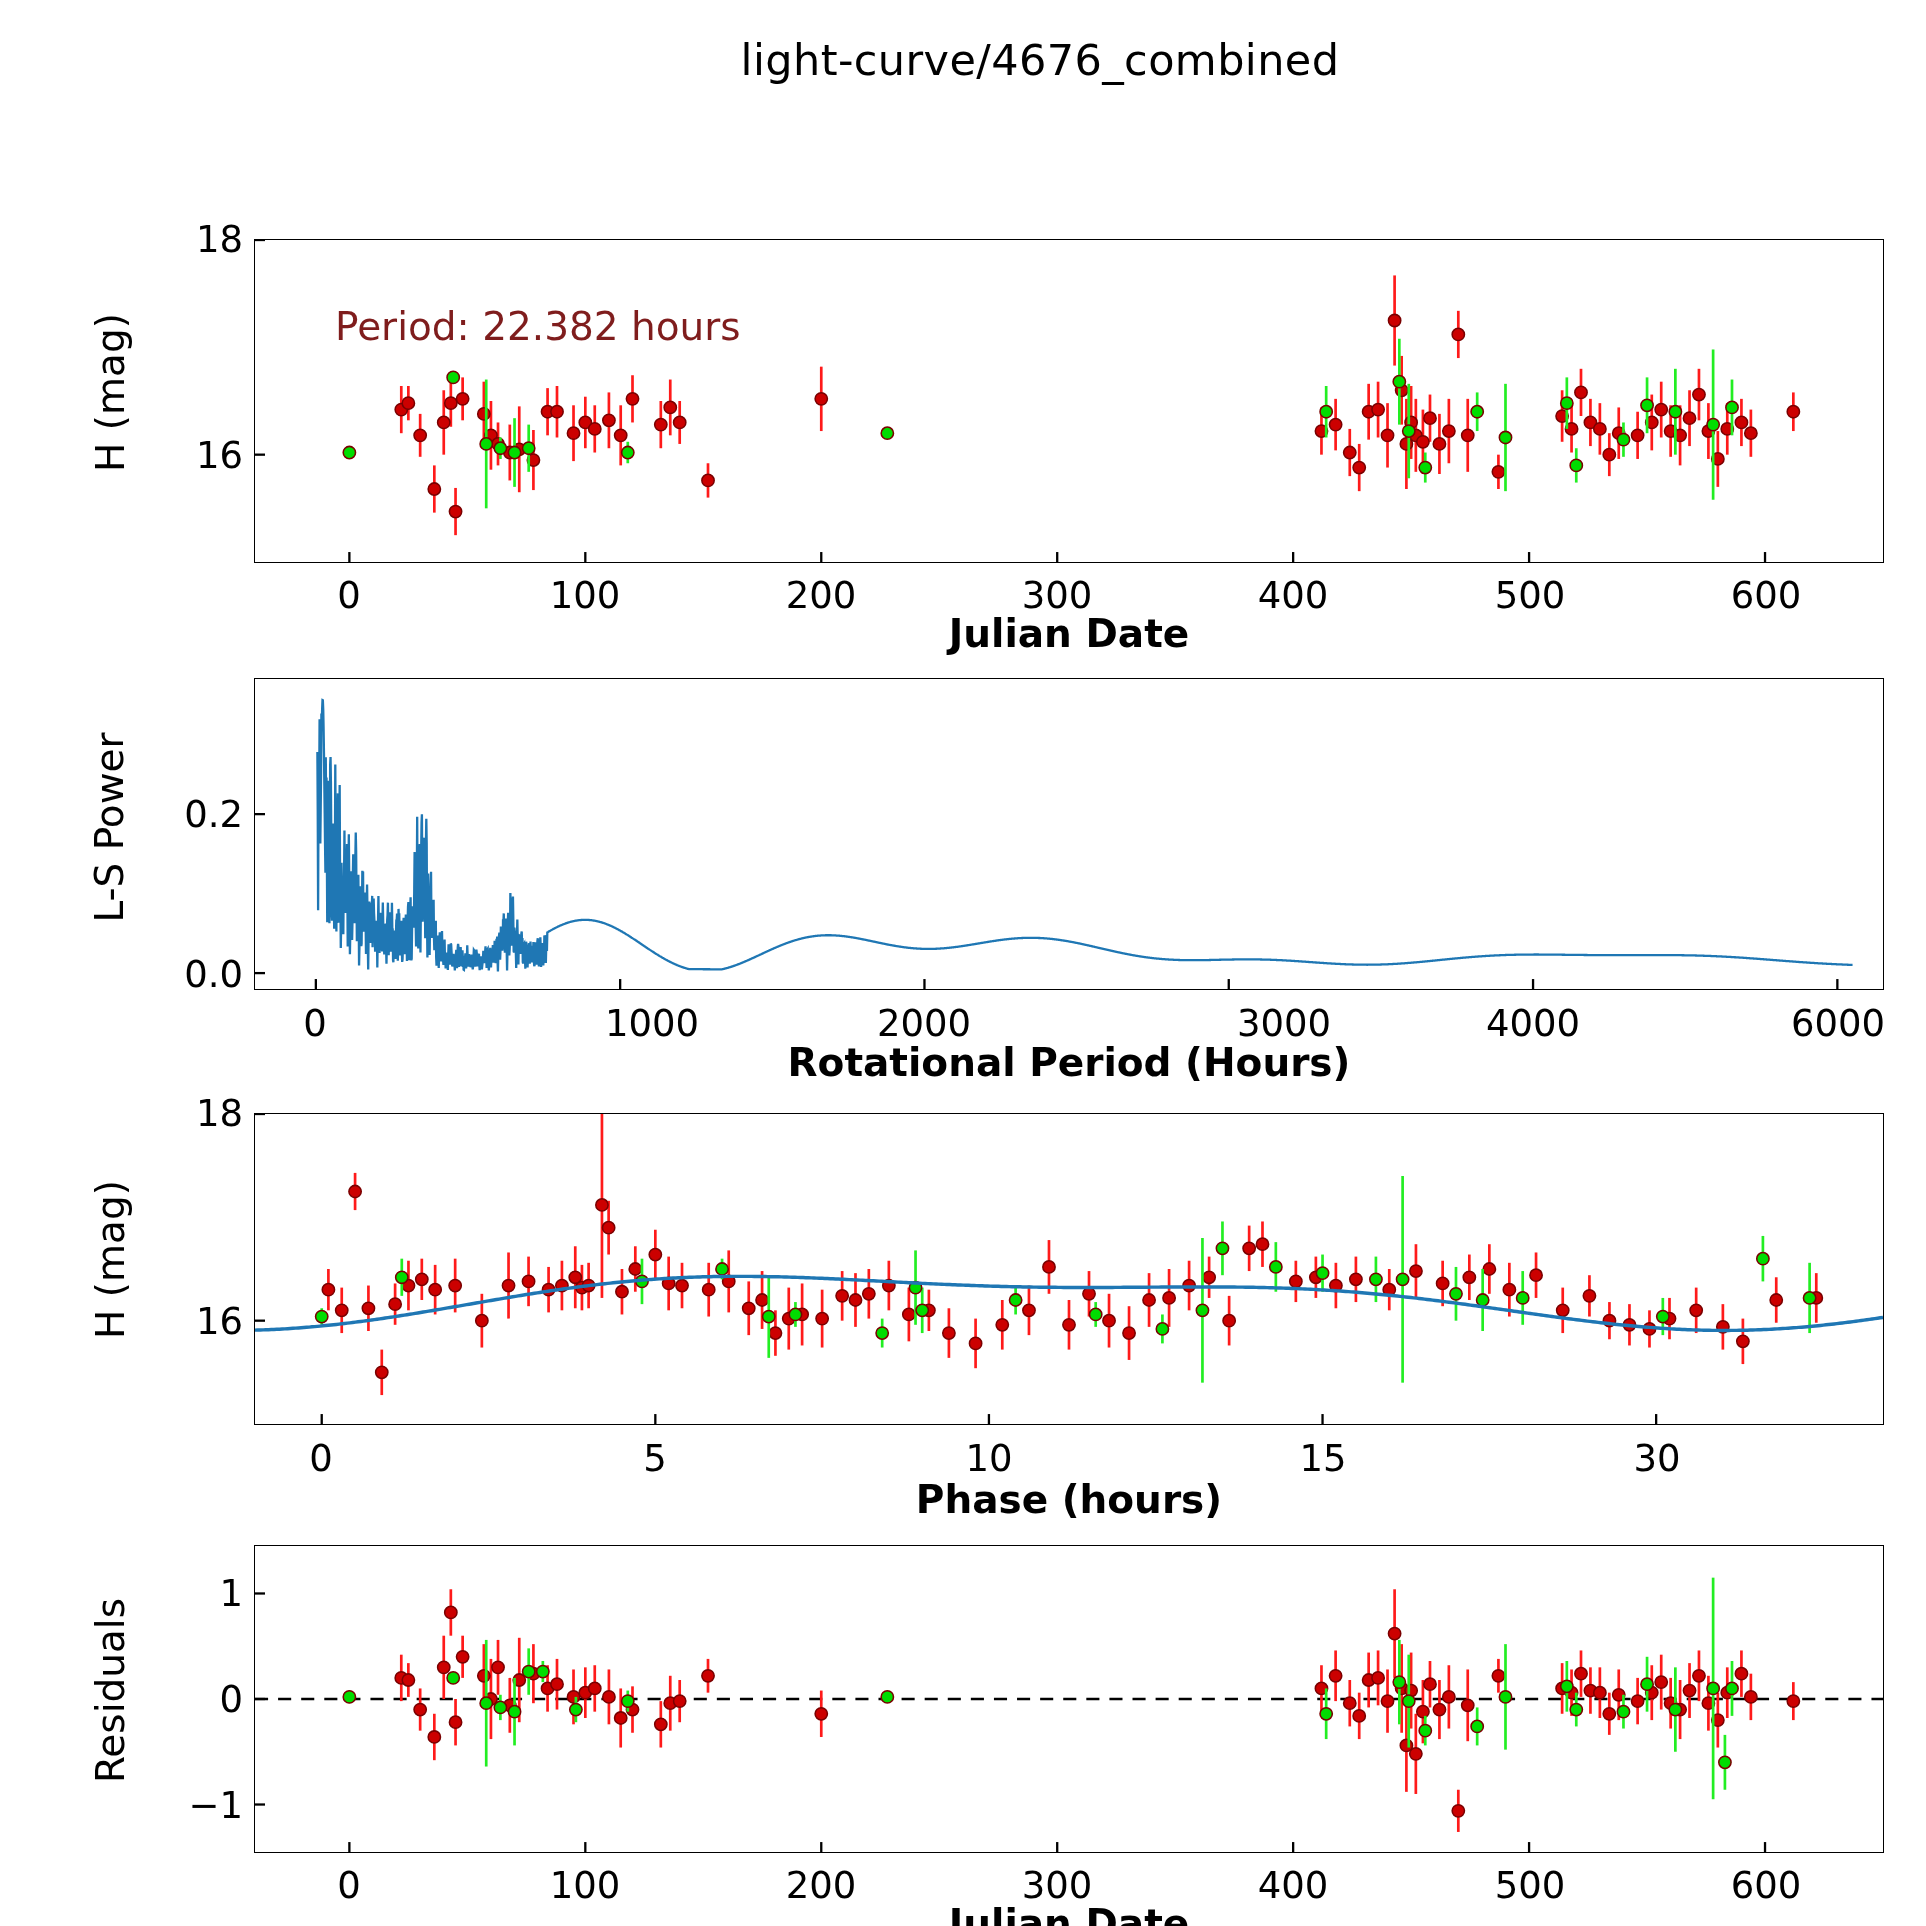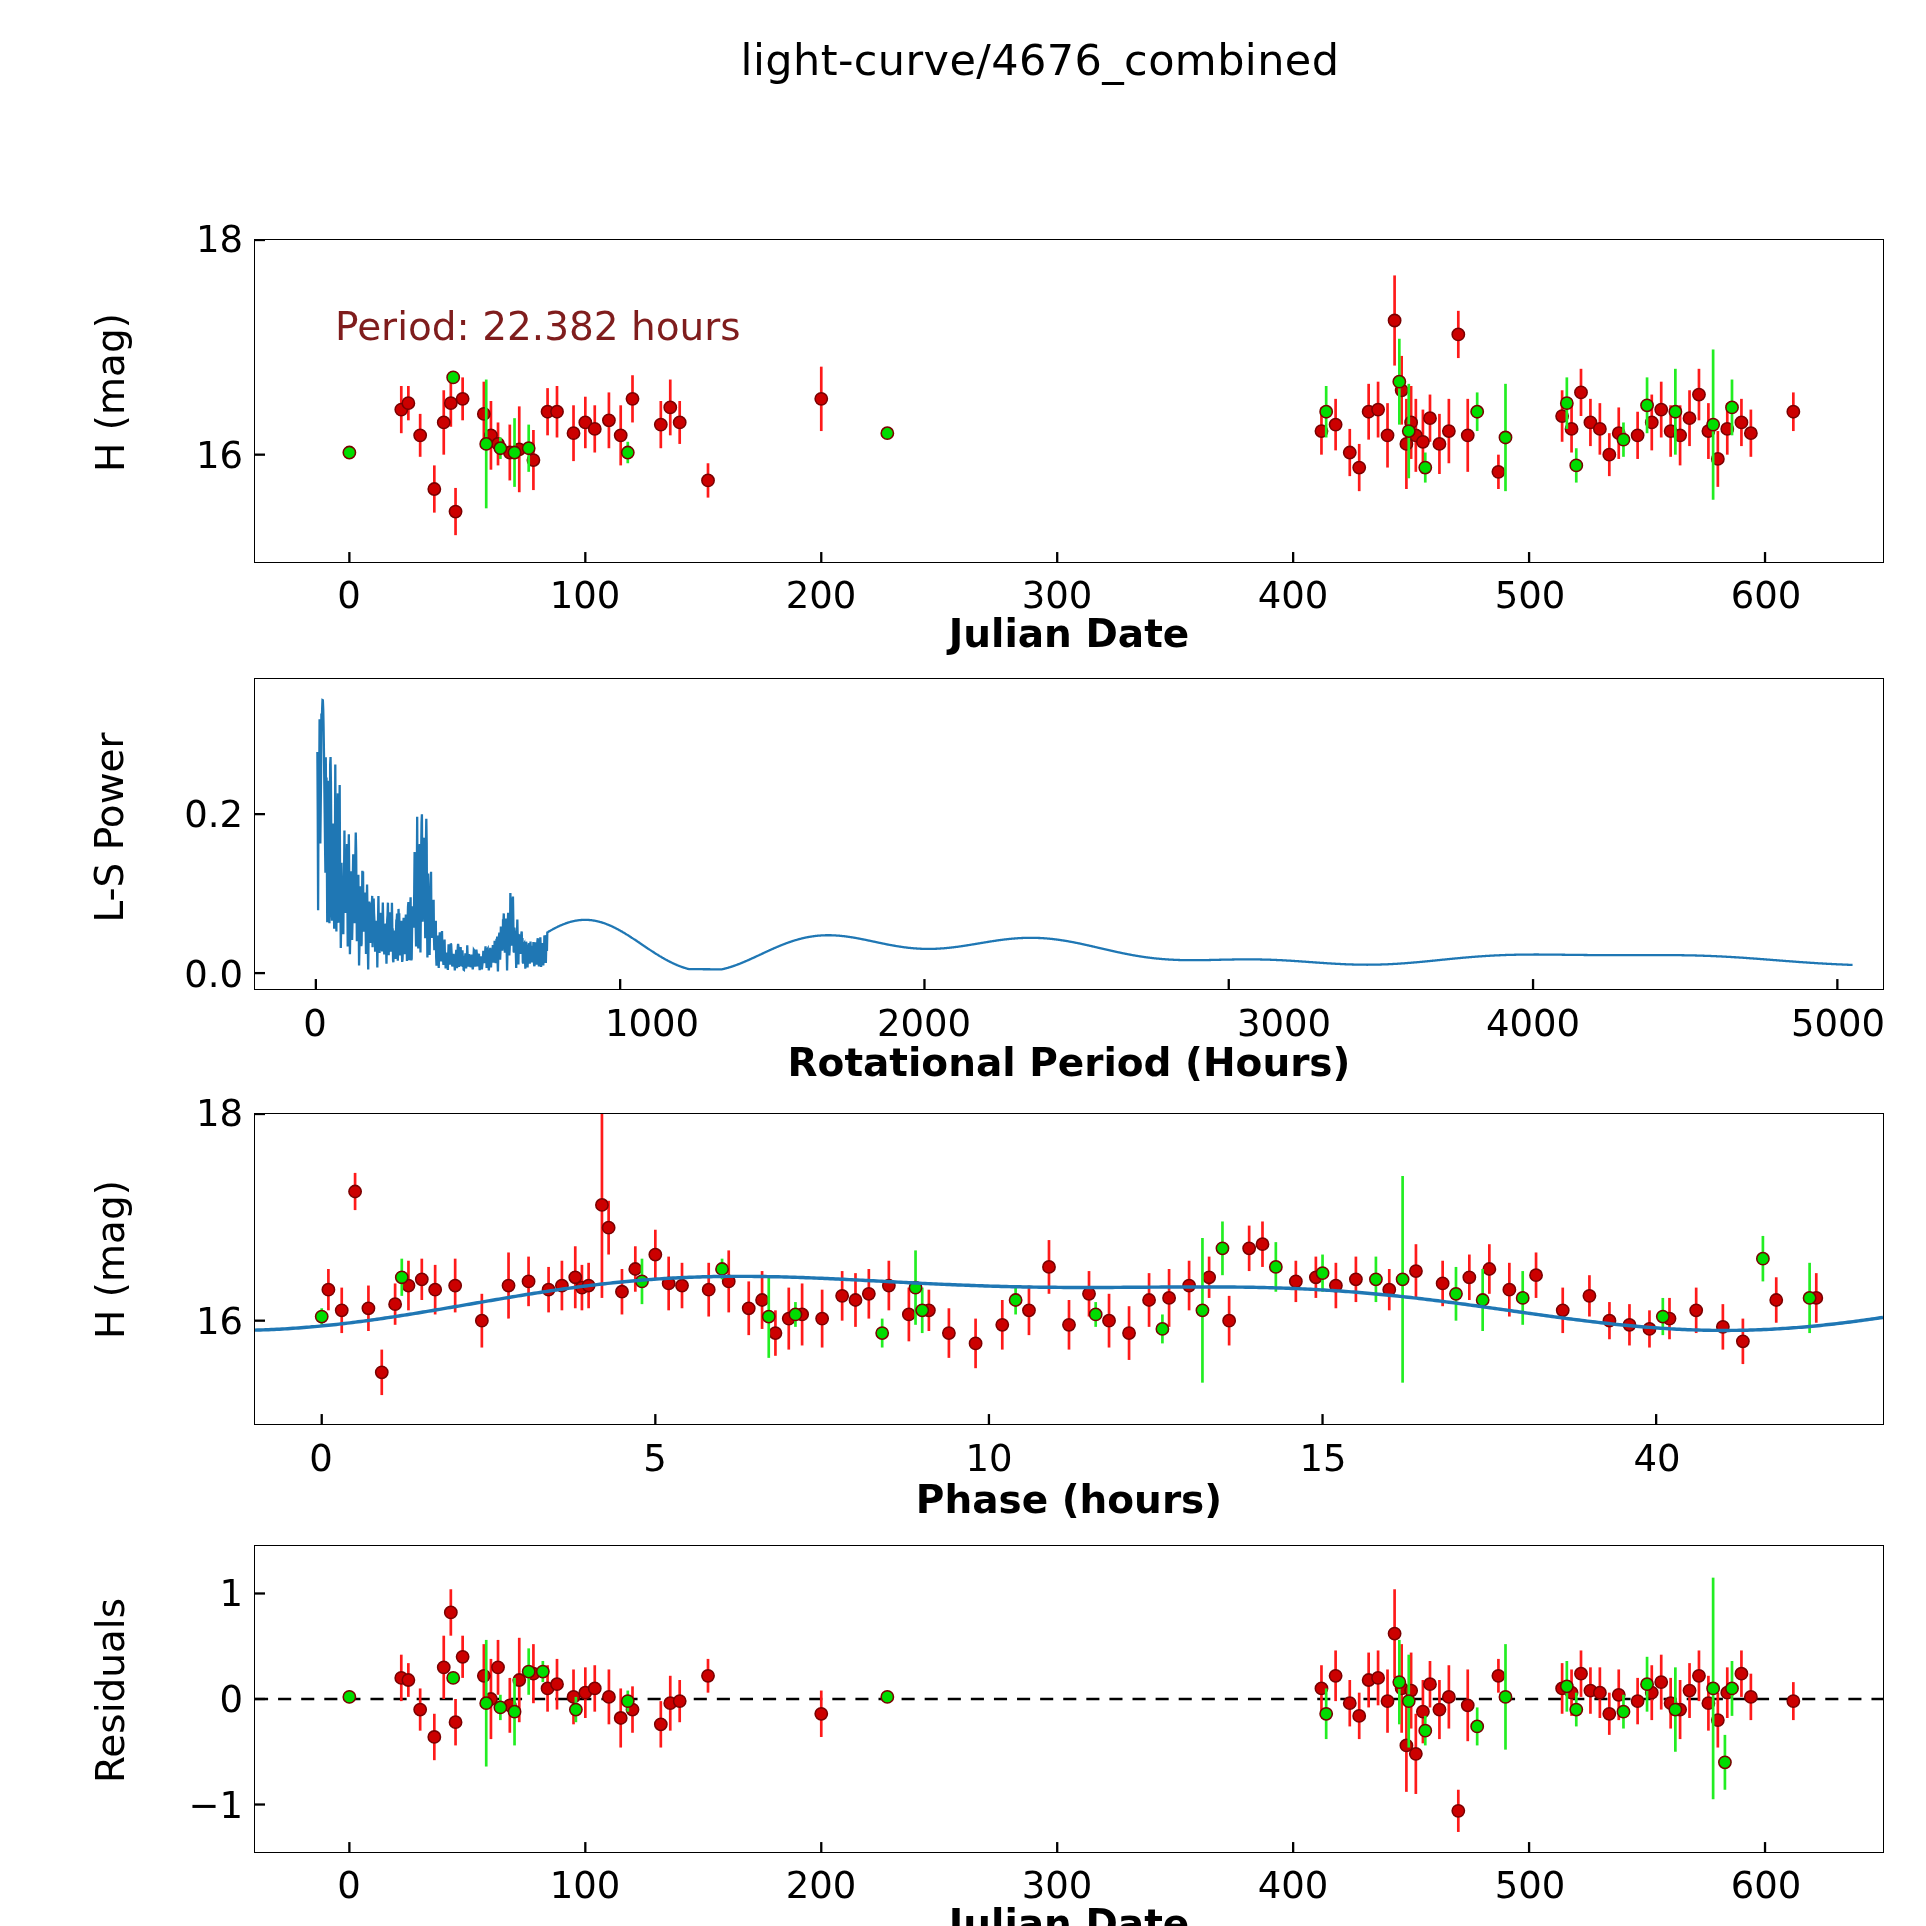--- a/index.html
+++ b/index.html
@@ -728,28 +728,28 @@
       <div class="tick-label" style="left: 1293px; top: 574px;">400</div>
       <div class="tick-label" style="left: 1530px; top: 574px;">500</div>
       <div class="tick-label" style="left: 1766px; top: 574px;">600</div>
       <div class="ytick-label" style="left: 135px; top: 455px; width: 108px;">16</div>
       <div class="ytick-label" style="left: 135px; top: 239px; width: 108px;">18</div>
       <div class="tick-label" style="left: 315px; top: 1002px;">0</div>
       <div class="tick-label" style="left: 652px; top: 1002px;">1000</div>
       <div class="tick-label" style="left: 924px; top: 1002px;">2000</div>
       <div class="tick-label" style="left: 1284px; top: 1002px;">3000</div>
       <div class="tick-label" style="left: 1533px; top: 1002px;">4000</div>
-      <div class="tick-label" style="left: 1838px; top: 1002px;">5000</div>
+      <div class="tick-label" style="left: 1838px; top: 1002px;">6000</div>
       <div class="ytick-label" style="left: 135px; top: 974px; width: 108px;">0.0</div>
       <div class="ytick-label" style="left: 135px; top: 814px; width: 108px;">0.2</div>
       <div class="tick-label" style="left: 321px; top: 1437px;">0</div>
       <div class="tick-label" style="left: 655px; top: 1437px;">5</div>
       <div class="tick-label" style="left: 989px; top: 1437px;">10</div>
       <div class="tick-label" style="left: 1323px; top: 1437px;">15</div>
-      <div class="tick-label" style="left: 1657px; top: 1437px;">40</div>
+      <div class="tick-label" style="left: 1657px; top: 1437px;">30</div>
       <div class="ytick-label" style="left: 135px; top: 1321px; width: 108px;">16</div>
       <div class="ytick-label" style="left: 135px; top: 1113px; width: 108px;">18</div>
       <div class="tick-label" style="left: 349px; top: 1864px;">0</div>
       <div class="tick-label" style="left: 585px; top: 1864px;">100</div>
       <div class="tick-label" style="left: 821px; top: 1864px;">200</div>
       <div class="tick-label" style="left: 1057px; top: 1864px;">300</div>
       <div class="tick-label" style="left: 1293px; top: 1864px;">400</div>
       <div class="tick-label" style="left: 1530px; top: 1864px;">500</div>
       <div class="tick-label" style="left: 1766px; top: 1864px;">600</div>
       <div class="ytick-label" style="left: 135px; top: 1805px; width: 108px;">−1</div>

